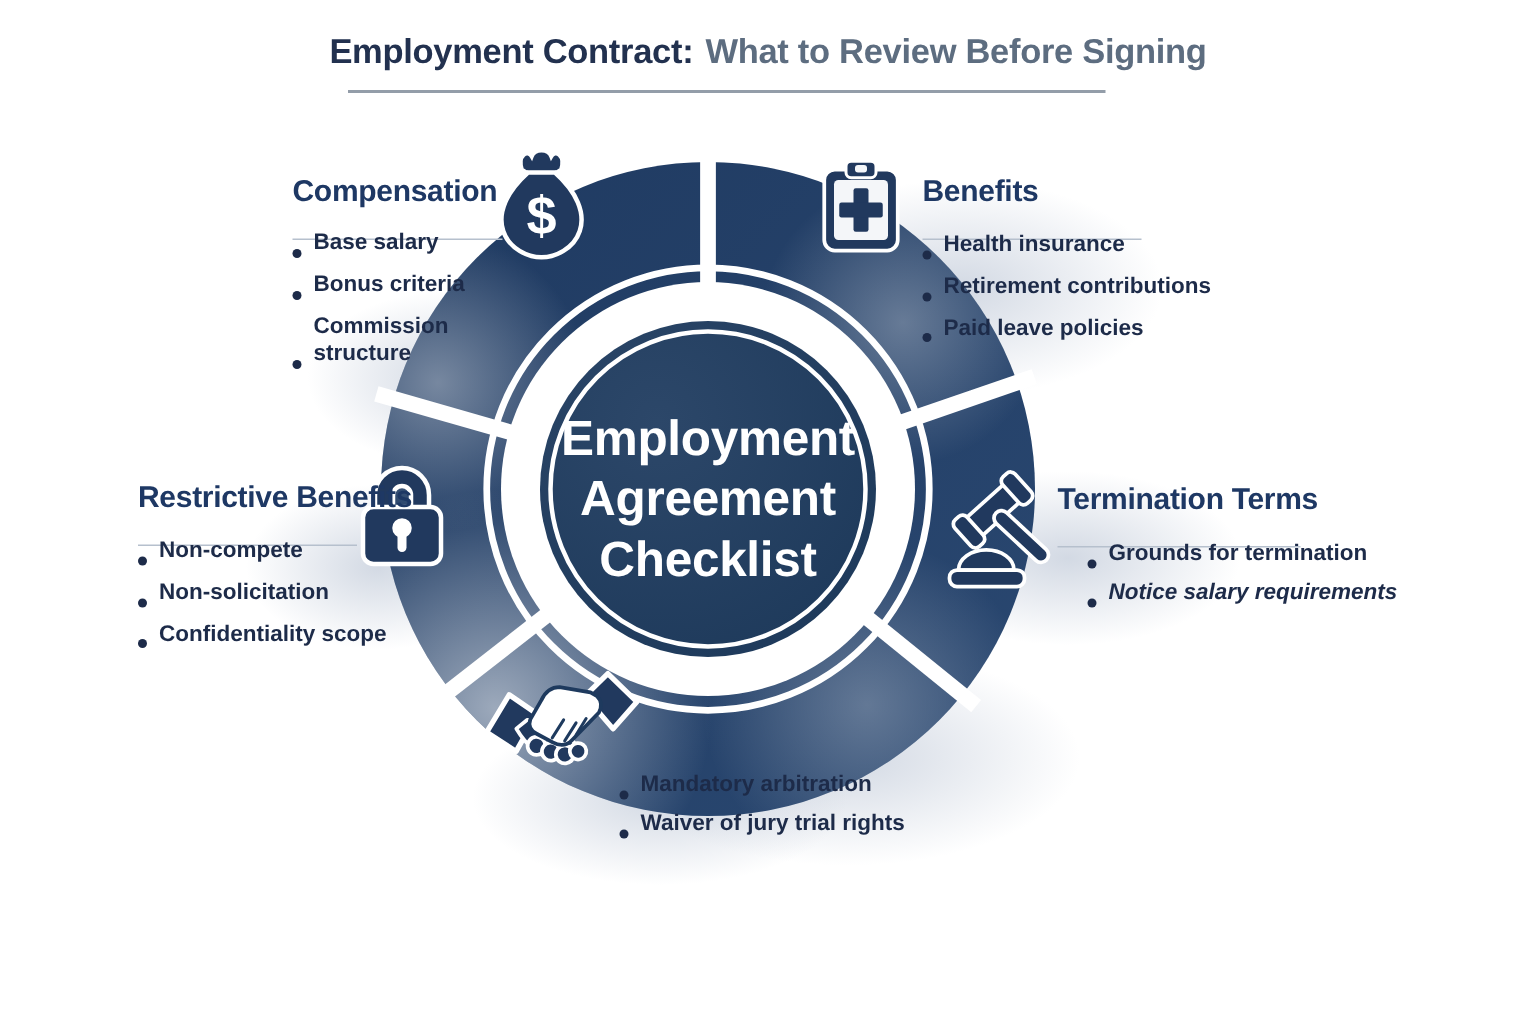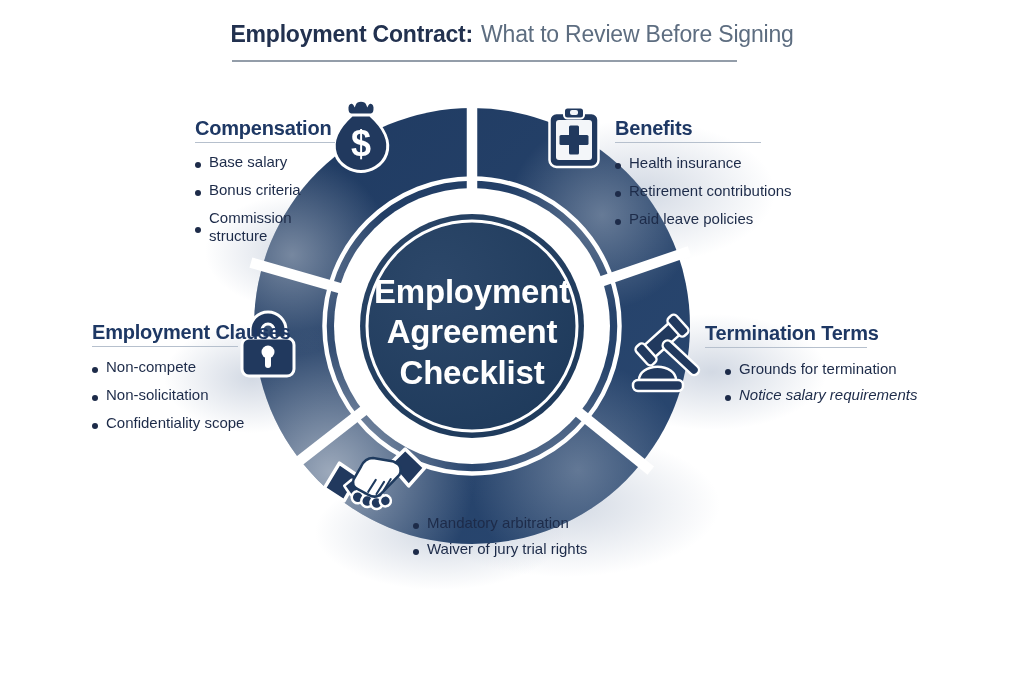--- a/index.html
+++ b/index.html
@@ -6,37 +6,37 @@
   #canvas{
     position:relative;width:1024px;height:683px;background:#ffffff;overflow:hidden;
     font-family:"Liberation Sans", sans-serif;
   }
   
   .title{
     position:absolute;top:21px;left:0;width:1024px;text-align:center;
     font-size:23px;letter-spacing:-0.2px;white-space:nowrap;
   }
   .title .t-bold{font-weight:bold;color:#22314f;}
-  .title .t-muted{color:#5d6d80;margin-left:0.35em;font-weight:normal;}
+  .title .t-muted{color:#5d6d80;margin-left:0.35em;font-weight:bold;}
   .title-rule{position:absolute;top:60px;left:232px;width:505px;height:2px;background:#939da9;}
   
   .ring-svg{position:absolute;left:0;top:0;}
   
   .medallion-text{
     position:absolute;left:352px;top:272px;width:240px;text-align:center;
     color:#ffffff;font-weight:bold;font-size:33px;line-height:1.22;letter-spacing:-0.2px;
   }
   
   .sec-h{
     position:absolute;font-size:20px;font-weight:bold;color:#1e3864;
-    letter-spacing:-0.2px;padding-bottom:2px;border-bottom:1px solid #b6c0cd;white-space:nowrap;
+    letter-spacing:-0.2px;padding-bottom:19px;border-bottom:1px solid #b6c0cd;white-space:nowrap;
   }
   
   .bullets{position:absolute;}
-  .bullet{display:flex;align-items:center;margin-bottom:9px;}
+  .bullet{display:flex;align-items:flex-end;margin-bottom:9px;font-weight:bold;}
   .bullet .dot{
     flex:0 0 auto;width:6px;height:6px;border-radius:50%;background:#1d2b49;
     margin:6px 8px 0 0;
   }
   .bullet .bt{font-size:15px;color:#1d2b49;line-height:1.25;}
   .bullet .bt.it{font-style:italic;}
   .tight .bullet{margin-bottom:7px;}
   
   .icon{position:absolute;}
 </style>
@@ -203,21 +203,21 @@
     <div class="bullet">
       <span class="dot"></span>
       <span class="bt">Grounds for termination</span>
     </div>
     <div class="bullet">
       <span class="dot"></span>
       <span class="bt it">Notice salary requirements</span>
     </div>
   </div>
 
-  <div class="sec-h" style="left:92px;top:321px;width:146px">Employment Clauses</div>
+  <div class="sec-h" style="left:92px;top:321px;width:146px">Restrictive Benefits</div>
   <div class="bullets" style="left:92px;top:358px;width:180px">
     <div class="bullet">
       <span class="dot"></span>
       <span class="bt">Non-compete</span>
     </div>
     <div class="bullet">
       <span class="dot"></span>
       <span class="bt">Non-solicitation</span>
     </div>
     <div class="bullet">

